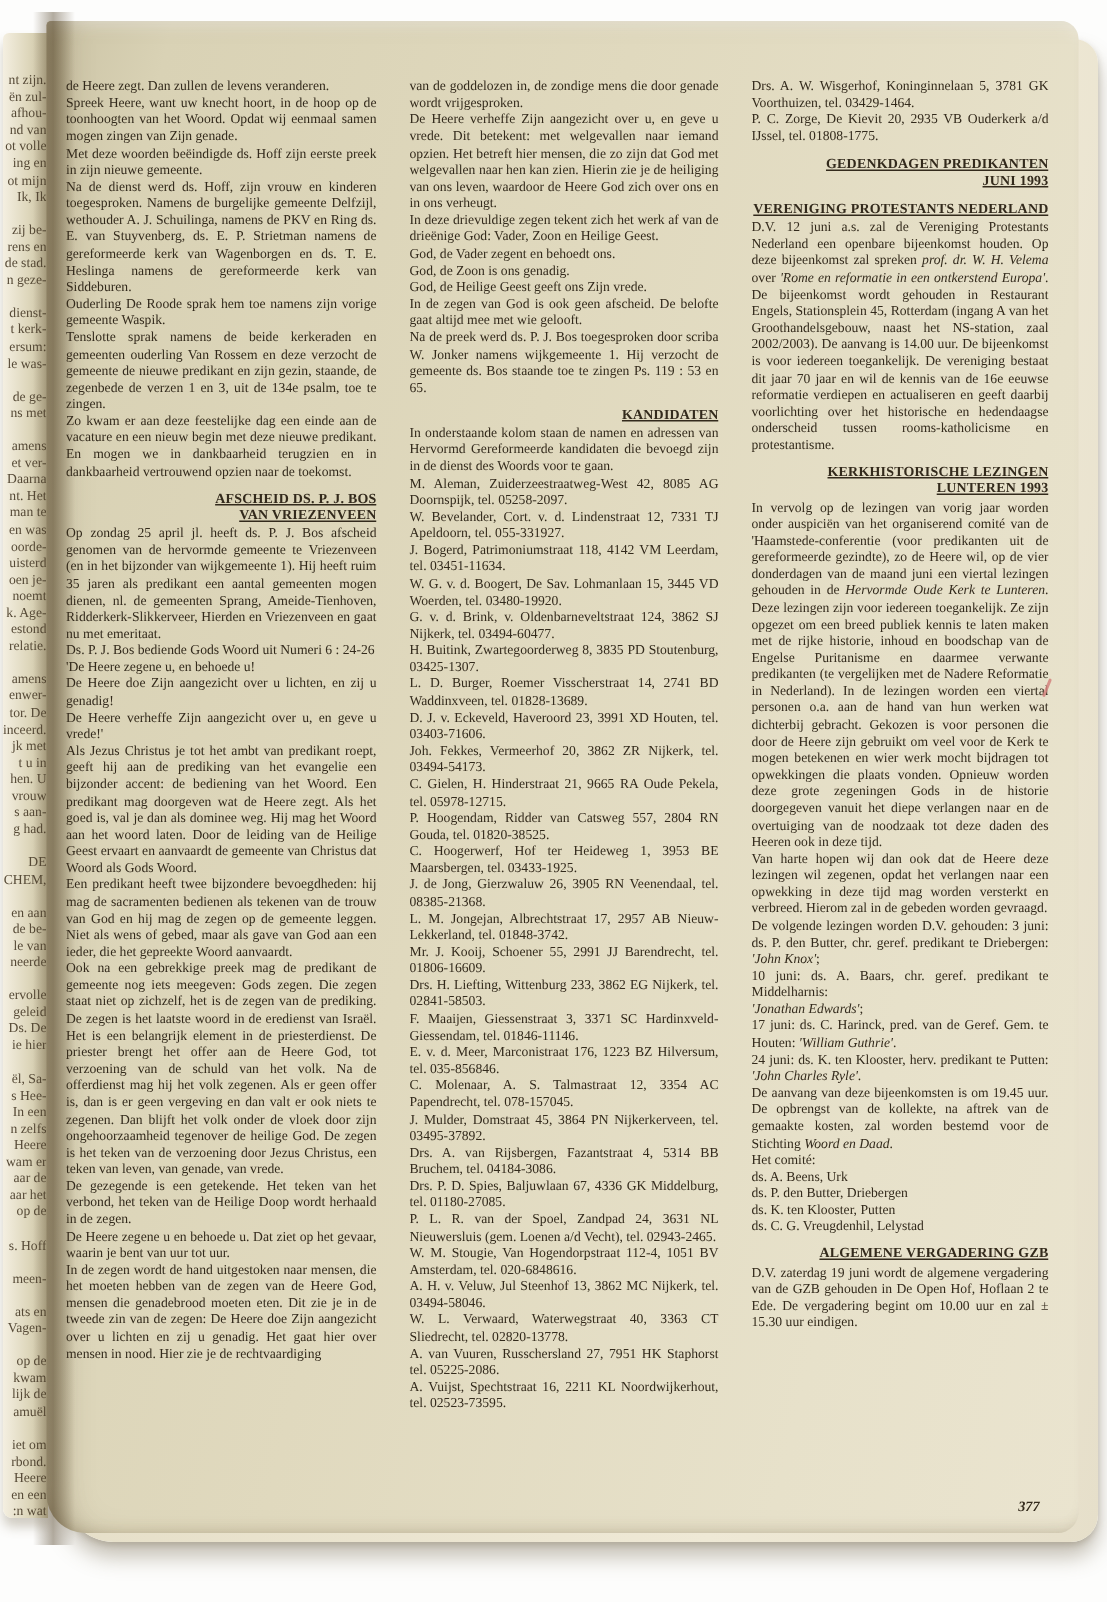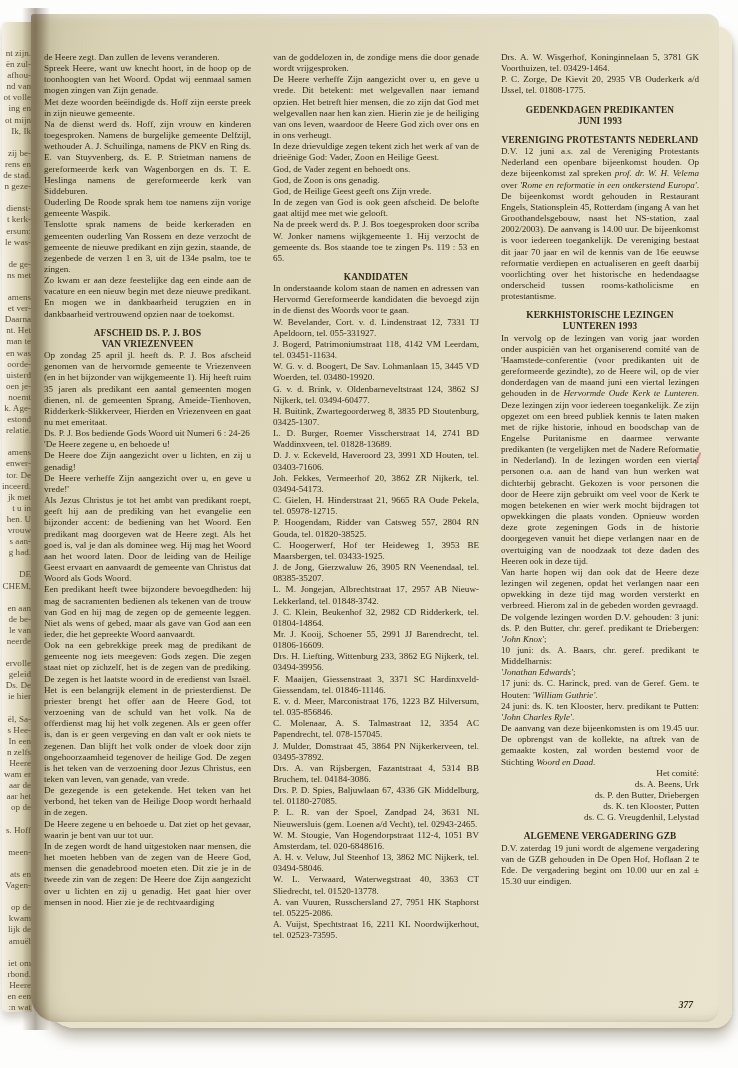--- a/index.html
+++ b/index.html
@@ -51,24 +51,24 @@
   .content {
     position:absolute; left:13px; top:38px; width:655px; height:954px;
     display:grid; grid-template-columns:207px 206px 198px; column-gap:22px;
   }
   .col { overflow:hidden; height:954px; }
   .blk {
     font-size:9.1px; line-height:11.15px; color:#332a1c;
     text-align:justify; margin:0;
   }
   .blk.h {
-    font-weight:bold; text-align:center; white-space:pre-line;
-    margin-top:8px; letter-spacing:.15px; font-size:9.3px;
-  }
-  .blk.right { text-align:right; }
+    font-weight:bold; text-align:right; white-space:pre-line;
+    margin-top:8px; letter-spacing:.15px; font-size:9.3px;text-decoration:underline;
+  }
+  .blk.right { text-align:left; }
   .blk i { font-style:italic; }
   .page-number {
     position:absolute; right:26px; bottom:12px;
     font-size:9.5px; font-weight:bold; color:#332a1c; font-style:italic;
   }
   .pen-mark {
     position:absolute; left:666px; top:438px; width:2px; height:13px;
     background:#d2837e; transform:rotate(22deg); opacity:.85; border-radius:1px;
     z-index:5;
   }
@@ -198,46 +198,46 @@
         <div class="blk p">van de goddelozen in, de zondige mens die door genade wordt vrijgesproken.</div>
         <div class="blk p">De Heere verheffe Zijn aangezicht over u, en geve u vrede. Dit betekent: met welgevallen naar iemand opzien. Het betreft hier mensen, die zo zijn dat God met welgevallen naar hen kan zien. Hierin zie je de heiliging van ons leven, waardoor de Heere God zich over ons en in ons verheugt.</div>
         <div class="blk p">In deze drievuldige zegen tekent zich het werk af van de drieënige God: Vader, Zoon en Heilige Geest.</div>
         <div class="blk p">God, de Vader zegent en behoedt ons.</div>
         <div class="blk p">God, de Zoon is ons genadig.</div>
         <div class="blk p">God, de Heilige Geest geeft ons Zijn vrede.</div>
         <div class="blk p">In de zegen van God is ook geen afscheid. De belofte gaat altijd mee met wie gelooft.</div>
         <div class="blk p">Na de preek werd ds. P. J. Bos toegesproken door scriba W. Jonker namens wijkgemeente 1. Hij verzocht de gemeente ds. Bos staande toe te zingen Ps. 119 : 53 en 65.</div>
         <div class="blk h">KANDIDATEN</div>
         <div class="blk p">In onderstaande kolom staan de namen en adressen van Hervormd Gereformeerde kandidaten die bevoegd zijn in de dienst des Woords voor te gaan.</div>
+        <div class="blk p">M. Aleman, Zuiderzeestraatweg-West 42, 8085 AG Doornspijk, tel. 05258-2097.</div>
         <div class="blk p">W. Bevelander, Cort. v. d. Lindenstraat 12, 7331 TJ Apeldoorn, tel. 055-331927.</div>
         <div class="blk p">J. Bogerd, Patrimoniumstraat 118, 4142 VM Leerdam, tel. 03451-11634.</div>
         <div class="blk p">W. G. v. d. Boogert, De Sav. Lohmanlaan 15, 3445 VD Woerden, tel. 03480-19920.</div>
         <div class="blk p">G. v. d. Brink, v. Oldenbarneveltstraat 124, 3862 SJ Nijkerk, tel. 03494-60477.</div>
         <div class="blk p">H. Buitink, Zwartegoorderweg 8, 3835 PD Stoutenburg, 03425-1307.</div>
         <div class="blk p">L. D. Burger, Roemer Visscherstraat 14, 2741 BD Waddinxveen, tel. 01828-13689.</div>
         <div class="blk p">D. J. v. Eckeveld, Haveroord 23, 3991 XD Houten, tel. 03403-71606.</div>
         <div class="blk p">Joh. Fekkes, Vermeerhof 20, 3862 ZR Nijkerk, tel. 03494-54173.</div>
         <div class="blk p">C. Gielen, H. Hinderstraat 21, 9665 RA Oude Pekela, tel. 05978-12715.</div>
         <div class="blk p">P. Hoogendam, Ridder van Catsweg 557, 2804 RN Gouda, tel. 01820-38525.</div>
         <div class="blk p">C. Hoogerwerf, Hof ter Heideweg 1, 3953 BE Maarsbergen, tel. 03433-1925.</div>
-        <div class="blk p">J. de Jong, Gierzwaluw 26, 3905 RN Veenendaal, tel. 08385-35207.</div>
+        <div class="blk p">J. de Jong, Gierzwaluw 26, 3905 RN Veenendaal, tel. 08385-21368.</div>
         <div class="blk p">L. M. Jongejan, Albrechtstraat 17, 2957 AB Nieuw-Lekkerland, tel. 01848-3742.</div>
-        <div class="blk p">J. C. Klein, Beukenhof 32, 2982 CD Ridderkerk, tel. 01804-14864.</div>
         <div class="blk p">Mr. J. Kooij, Schoener 55, 2991 JJ Barendrecht, tel. 01806-16609.</div>
-        <div class="blk p">Drs. H. Liefting, Wittenburg 233, 3862 EG Nijkerk, tel. 03494-39956.</div>
+        <div class="blk p">Drs. H. Liefting, Wittenburg 233, 3862 EG Nijkerk, tel. 02841-58503.</div>
         <div class="blk p">F. Maaijen, Giessenstraat 3, 3371 SC Hardinxveld-Giessendam, tel. 01846-11146.</div>
         <div class="blk p">E. v. d. Meer, Marconistraat 176, 1223 BZ Hilversum, tel. 035-856846.</div>
         <div class="blk p">C. Molenaar, A. S. Talmastraat 12, 3354 AC Papendrecht, tel. 078-157045.</div>
         <div class="blk p">J. Mulder, Domstraat 45, 3864 PN Nijkerkerveen, tel. 03495-37892.</div>
         <div class="blk p">Drs. A. van Rijsbergen, Fazantstraat 4, 5314 BB Bruchem, tel. 04184-3086.</div>
         <div class="blk p">Drs. P. D. Spies, Baljuwlaan 67, 4336 GK Middelburg, tel. 01180-27085.</div>
         <div class="blk p">P. L. R. van der Spoel, Zandpad 24, 3631 NL Nieuwersluis (gem. Loenen a/d Vecht), tel. 02943-2465.</div>
         <div class="blk p">W. M. Stougie, Van Hogendorpstraat 112-4, 1051 BV Amsterdam, tel. 020-6848616.</div>
         <div class="blk p">A. H. v. Veluw, Jul Steenhof 13, 3862 MC Nijkerk, tel. 03494-58046.</div>
-        <div class="blk p">W. L. Verwaard, Waterwegstraat 40, 3363 CT Sliedrecht, tel. 01520-13778.</div>
+        <div class="blk p">W. L. Verwaard, Waterwegstraat 40, 3363 CT Sliedrecht, tel. 02820-13778.</div>
         <div class="blk p">A. van Vuuren, Russchersland 27, 7951 HK Staphorst tel. 05225-2086.</div>
         <div class="blk p">A. Vuijst, Spechtstraat 16, 2211 KL Noordwijkerhout, tel. 02523-73595.</div>
       </div>
       <div class="col">
         <div class="blk p">Drs. A. W. Wisgerhof, Koninginnelaan 5, 3781 GK Voorthuizen, tel. 03429-1464.</div>
         <div class="blk p">P. C. Zorge, De Kievit 20, 2935 VB Ouderkerk a/d IJssel, tel. 01808-1775.</div>
         <div class="blk h">GEDENKDAGEN PREDIKANTEN
 JUNI 1993</div>
         <div class="blk h">VERENIGING PROTESTANTS NEDERLAND</div>
         <div class="blk p">D.V. 12 juni a.s. zal de Vereniging Protestants Nederland een openbare bijeenkomst houden. Op deze bijeenkomst zal spreken <i>prof. dr. W. H. Velema</i> over <i>'Rome en reformatie in een ontkerstend Europa'</i>. De bijeenkomst wordt gehouden in Restaurant Engels, Stationsplein 45, Rotterdam (ingang A van het Groothandelsgebouw, naast het NS-station, zaal 2002/2003). De aanvang is 14.00 uur. De bijeenkomst is voor iedereen toegankelijk. De vereniging bestaat dit jaar 70 jaar en wil de kennis van de 16e eeuwse reformatie verdiepen en actualiseren en geeft daarbij voorlichting over het historische en hedendaagse onderscheid tussen rooms-katholicisme en protestantisme.</div>

